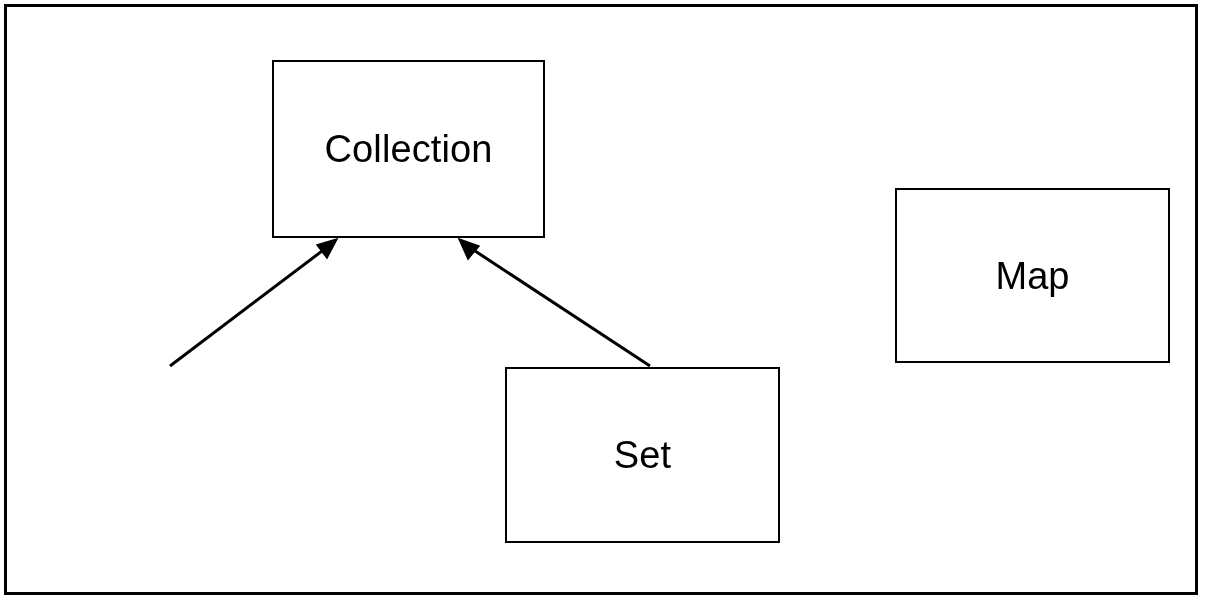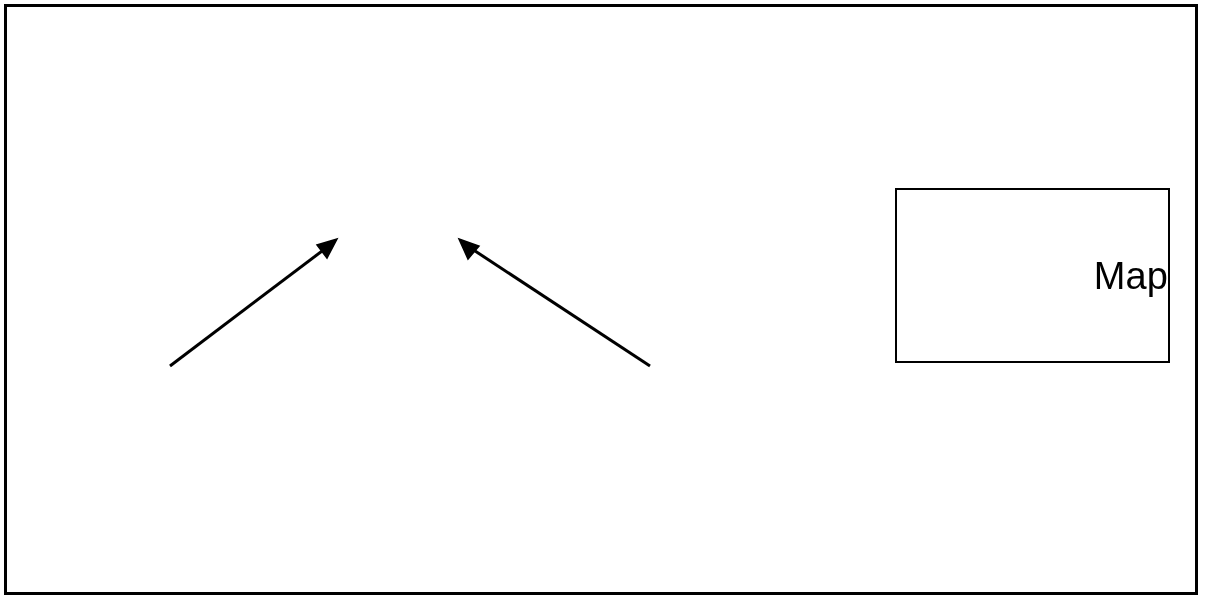--- a/index.html
+++ b/index.html
@@ -69,41 +69,46 @@
     left: 505px;
     top: 367px;
     width: 275px;
     height: 176px;
   }
   #node-map {
     left: 895px;
     top: 188px;
     width: 275px;
     height: 175px;
-    justify-content: flex-end;
   }
 </style>
 </head>
 <body>
 
 <div id="canvas">
 
   <div class="outer-frame"></div>
 
   <svg class="edges-layer" width="1206" height="605" viewBox="0 0 1206 605" xmlns="http://www.w3.org/2000/svg">
     <g>
       <line x1="170" y1="366" x2="330" y2="245" stroke="#000000" stroke-width="3" stroke-linecap="butt"></line>
       <polygon points="337,239 317,245 327,258" fill="#000000" stroke="#000000" stroke-width="1.5" stroke-linejoin="miter"></polygon>
     </g>
     <g>
       <line x1="650" y1="366" x2="466" y2="245" stroke="#000000" stroke-width="3" stroke-linecap="butt"></line>
       <polygon points="459,239 479,246 468,259" fill="#000000" stroke="#000000" stroke-width="1.5" stroke-linejoin="miter"></polygon>
     </g>
   </svg>
 
+  <div class="node" id="node-collection">
+    <span class="node-label">Collection</span>
+  </div>
 
 
+  <div class="node" id="node-set">
+    <span class="node-label">Set</span>
+  </div>
 
   <div class="node" id="node-map">
     <span class="node-label">Map</span>
   </div>
 
 </div>
 
 </body></html>

